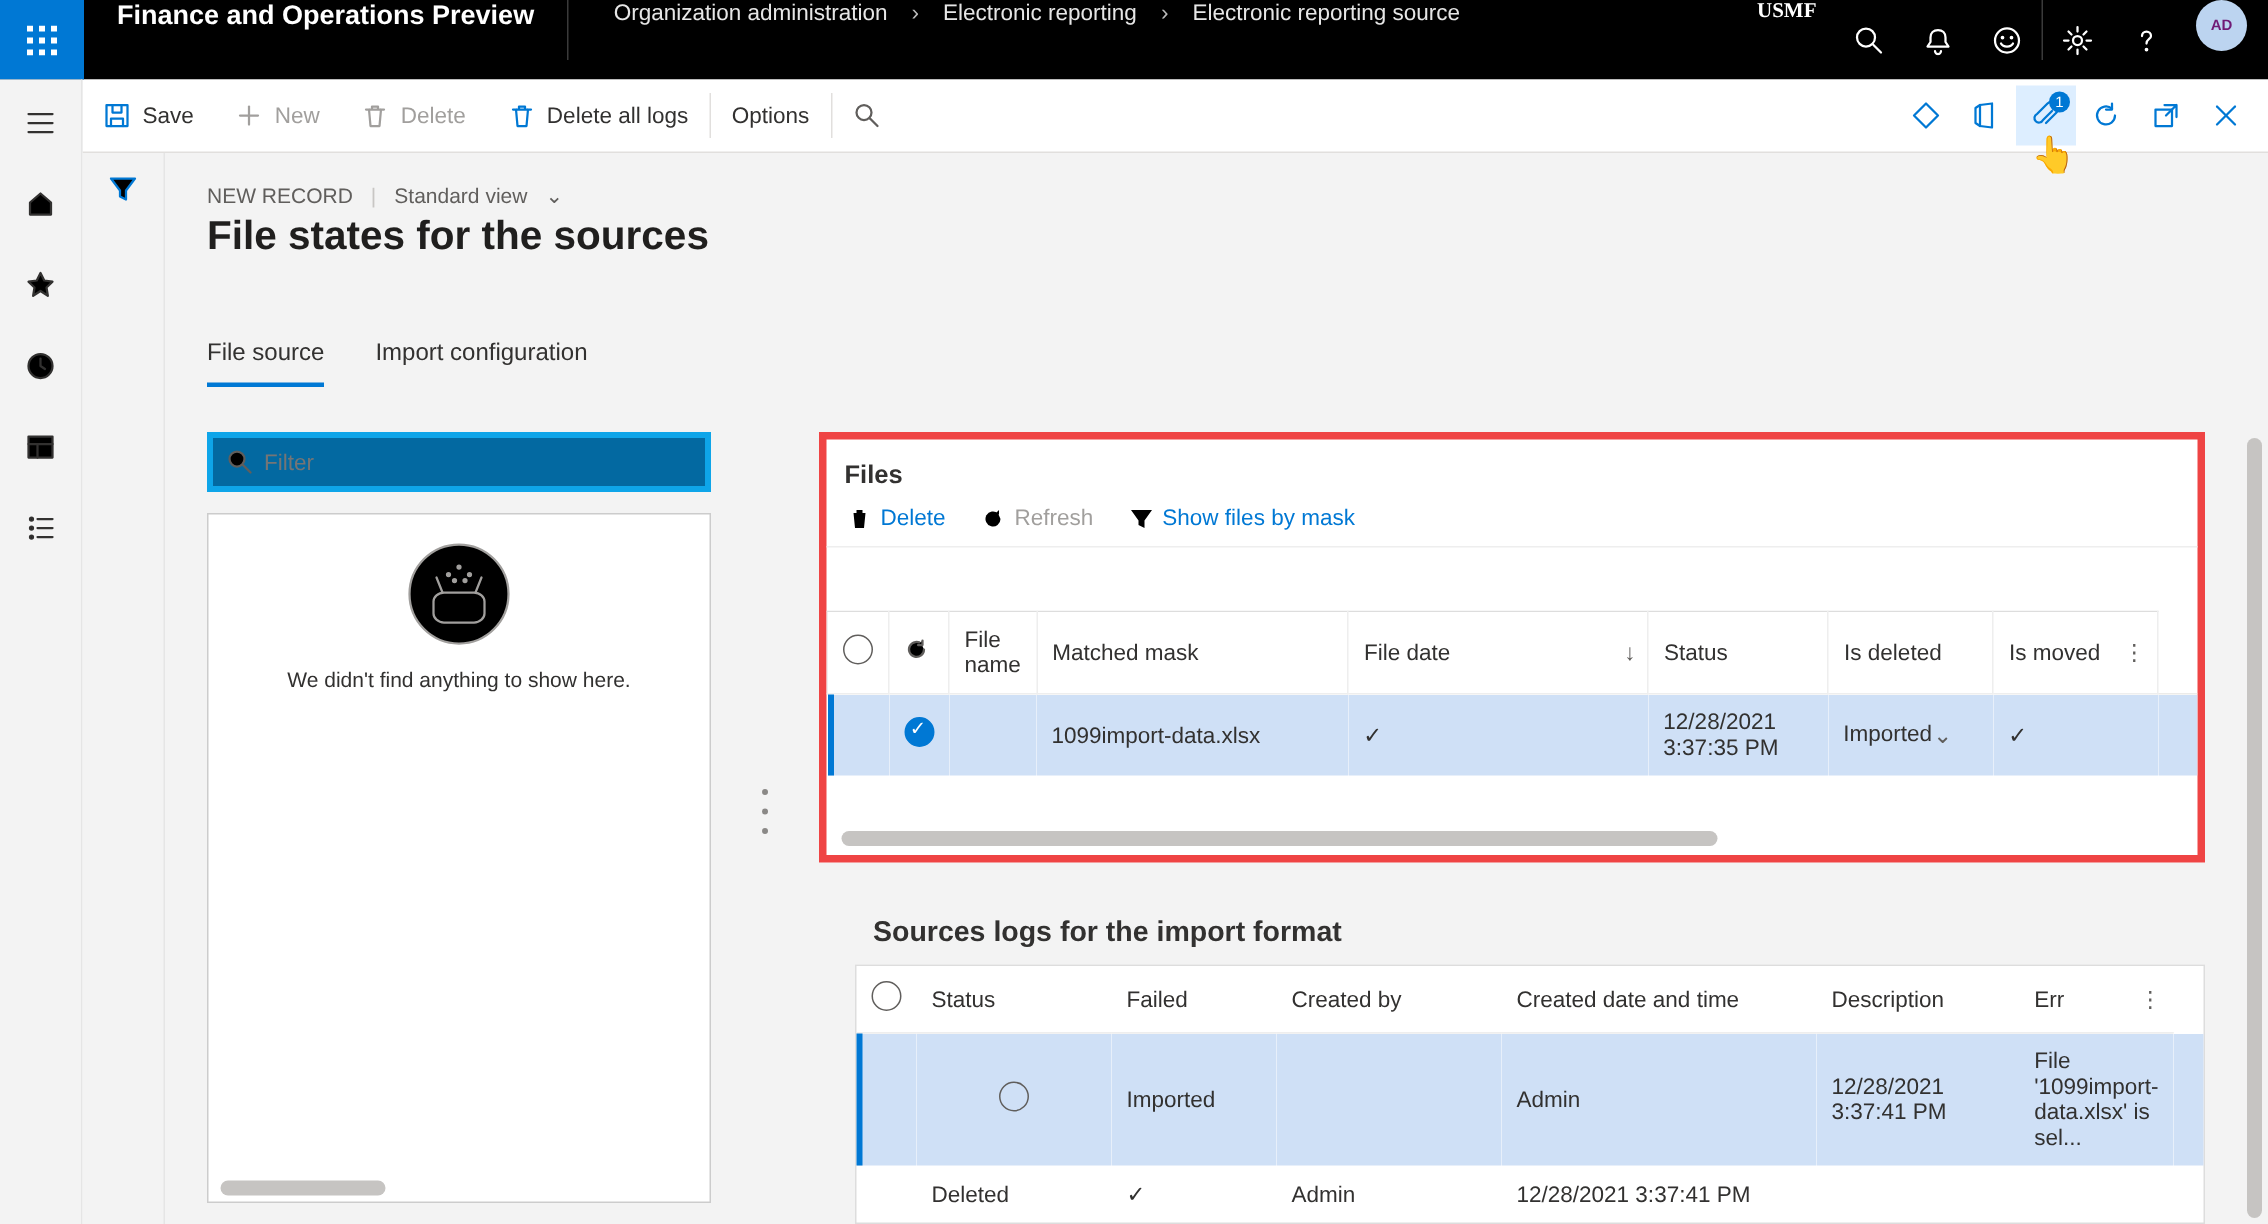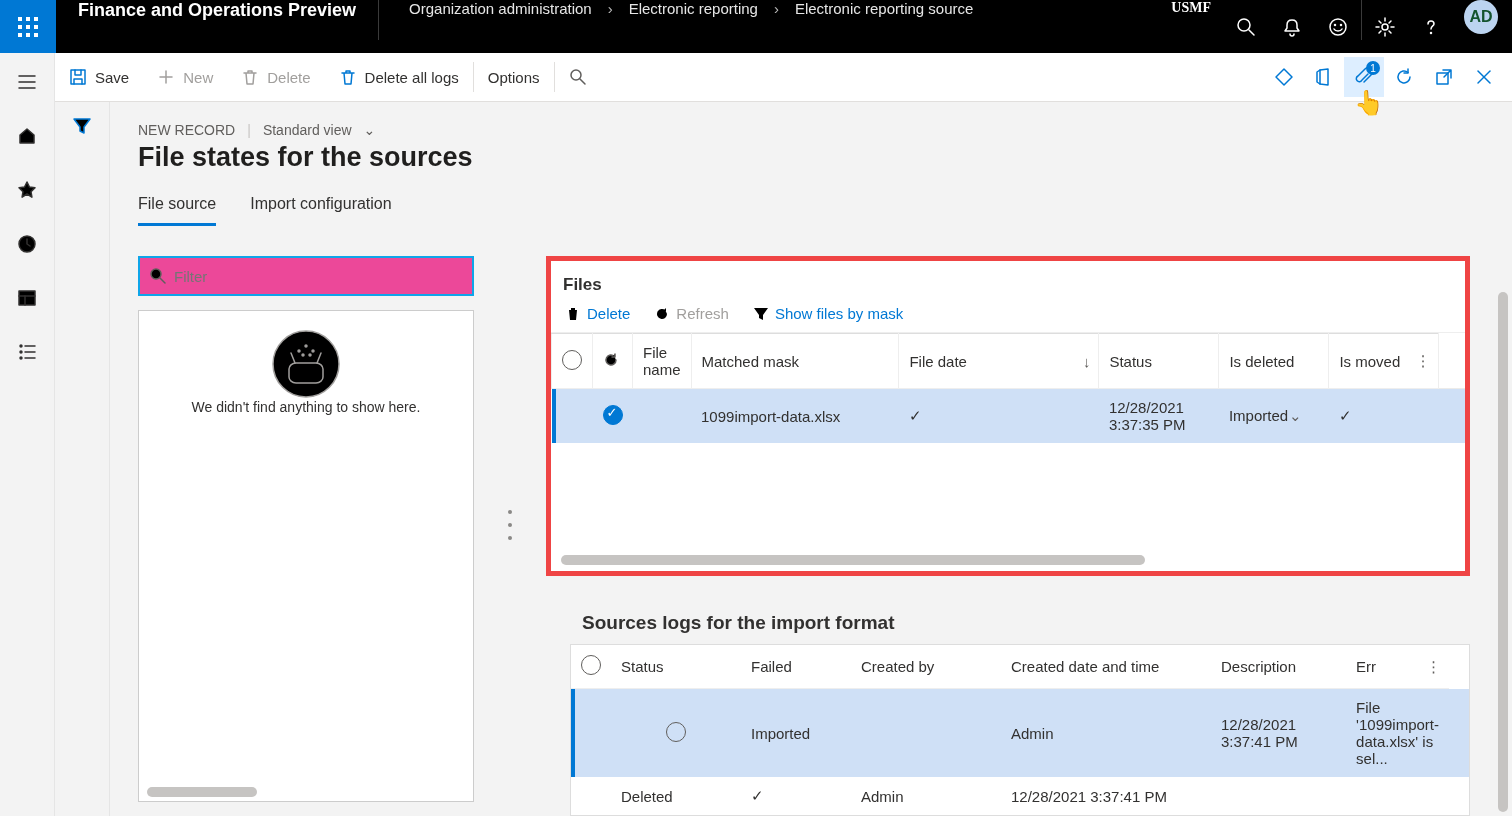--- a/index.html
+++ b/index.html
@@ -13,22 +13,22 @@
     width: 56px; height: 53px; background: #0078d4; display: flex; align-items: center; justify-content: center;
   }
   .topbar .app-title { font-size: 18px; font-weight: 600; padding: 0 22px; }
   .topbar .divider-v { width: 1px; height: 40px; background: #3a3a3a; }
   .topbar .breadcrumb { display: flex; align-items: center; gap: 16px; padding-left: 30px; font-size: 15px; color: #e6e6e6; }
   .topbar .breadcrumb .chev { color: #bbb; }
   .topbar .spacer { flex: 1; }
   .topbar .company { font-size: 14px; padding-right: 12px; font-weight: 600; font-family: Liberation Serif, serif;}
   .topbar .icon-btn { width: 46px; height: 53px; display: flex; align-items: center; justify-content: center; cursor: pointer; }
   .topbar .avatar {
-     width: 34px; height: 34px; border-radius: 50%; background: #bcd4f0; color: #14532d;
-     display: flex; align-items: center; justify-content: center; font-weight: 600; margin: 0 14px 0 10px; font-size: 16px;
+     width: 34px; height: 34px; border-radius: 50%; background: #bcd4f0; color: #701a75;
+     display: flex; align-items: center; justify-content: center; font-weight: 600; margin: 0 14px 0 10px; font-size: 10px;
   }
   .topbar svg { stroke: #fff; fill: none; }
 
   
   .cmdbar {
     height: 49px; background: #fff; border-bottom: 1px solid #e1dfdd;
     display: flex; align-items: center; margin-left: 55px;
   }
   .cmdbar .cmd { display: inline-flex; align-items: center; gap: 8px; padding: 0 14px; height: 100%; font-size: 15px; cursor: pointer; }
   .cmdbar .cmd.muted { color: #a19f9d; }
@@ -59,38 +59,38 @@
   }
   .filter-col { width: 55px; border-right: 1px solid #e5e5e5; padding-top: 14px; display: flex; justify-content: center;}
   .filter-col .funnel { color: #0078d4; cursor: pointer;}
 
   .main-col { flex: 1; padding: 10px 28px 0 28px; display: flex; flex-direction: column; overflow: hidden; justify-content: center;}
   .rec-line { display: flex; align-items: center; gap: 12px; color: #605e5c; font-size: 14px; margin-top: 10px;}
   .rec-line .pipe { color: #c8c6c4; }
   .rec-line .chev-s { color: #605e5c; }
   .page-title { font-size: 27px; font-weight: 600; color: #201f1e; margin-top: 4px; }
   .tabs { display: flex; gap: 34px; margin-top: 22px; border-bottom: 0; }
-  .tab { font-size: 16px; padding-bottom: 10px; cursor: pointer; color: #323130; }
+  .tab { font-size: 16px; padding-bottom: 10px; cursor: pointer; color: #323130; margin-top: 32px; }
   .tab.active { border-bottom: 3px solid #0078d4; font-weight: 400;}
   .split { display: flex; gap: 30px; flex: 1; margin-top: 8px; overflow: hidden;}
   .left-pane { width: 336px; display: flex; flex-direction: column;}
   .right-pane { flex: 1; display: flex; flex-direction: column; gap: 22px; overflow-y: auto; padding-right: 14px;}
   .scrollbar-v { position:absolute; right:4px; top:190px; width:10px; height:520px; background:#c6c4c2; border-radius:5px;}
 
   .filter-box {
-    border: 2px solid #0ea5e9; height: 40px; display: flex; align-items: center; padding: 0 10px; gap: 8px;
-    background: #ec4899; margin-top: 22px;
+    border: 4px solid #0ea5e9; height: 40px; display: flex; align-items: center; padding: 0 10px; gap: 8px;
+    background: #0369a1; margin-top: 22px;
   }
   .filter-box input { border: none; outline: none; flex: 1; font-size: 15px; background: transparent; }
   .empty-card {
     border: 1px solid #ccc; background: #fff; flex: 1; margin-top: 14px; margin-bottom: 14px;
     display: flex; flex-direction: column; align-items: center; padding-top: 18px;
     position: relative; overflow: hidden;
   }
-  .empty-card .msg { color: #323130; font-size: 14px; }
+  .empty-card .msg { color: #323130; font-size: 14px; margin-top: 14px;}
   .empty-card .hscroll { position:absolute; bottom:4px; left:8px; width:110px; height:10px; background:#c6c4c2; border-radius:5px;}
 
   .splitter { width: 12px; display: flex; align-items: center; justify-content: center;}
   .splitter-handle { width:4px; height:30px; display:flex; flex-direction:column; justify-content:space-between;}
   .splitter-handle span{width:4px;height:4px;background:#8a8886;border-radius:50%;}
 
   
   .panel { border: 5px solid #ef4444; background: #fff; display: flex; flex-direction: column; }
   .panel .ptitle { font-size: 17px; font-weight: 600; padding: 14px 12px 10px; }
   .panel .ptoolbar { display: flex; align-items: center; gap: 24px; padding: 0 14px 10px; border-bottom: 1px solid #eee; font-size: 15px;}
@@ -105,21 +105,21 @@
   table.grid tr.row-lead::before { content:""; position:absolute; left:0; top:0; bottom:0; width:4px; background:#0078d4;}
   table.grid tr { position: relative; }
   .circ { width:20px; height:20px; border:1.5px solid #605e5c; border-radius:50%; display:inline-block;}
   .circ.checked { background:#0078d4; border-color:#0078d4; position:relative;}
   .circ.checked::after{content:"✓"; color:#fff; font-size:13px; position:absolute; left:3px; top:-1px;}
   .checkcell{ width:38px; text-align:center;}
   .refreshcell{ width:38px; text-align:center; color:#605e5c;}
   .chevcell{ color:#605e5c; width:30px;}
   .more-dots { position:absolute; right:8px; top:50%; transform:translateY(-50%); color:#605e5c; cursor:pointer;}
   .panel.files { height: 340px; margin-top: 22px;}
-  .panel.files .body { flex:1; position:relative; overflow:hidden;}
+  .panel.files .body { flex:1; position:relative; overflow:hidden;margin-top:42px;}
   .panel.files .hscroll { position:absolute; bottom:6px; left:10px; right:320px; height:10px; background:#c6c4c2; border-radius:5px;}
   .panel.logs .ptitle { font-size: 19px; font-weight:600;}
   .panel.logs table.grid th { border:none; border-bottom:1px solid #eee; }
   .panel.logs table.grid td { border:none; }
   .panel.logs { border:none; background:transparent;padding-left:24px;}
   .panel.logs .inner { background:#fff; border:1px solid #ddd;}
 
   
   svg { stroke-width: 1.5; stroke-linecap: round; stroke-linejoin: round; }
 </style>

